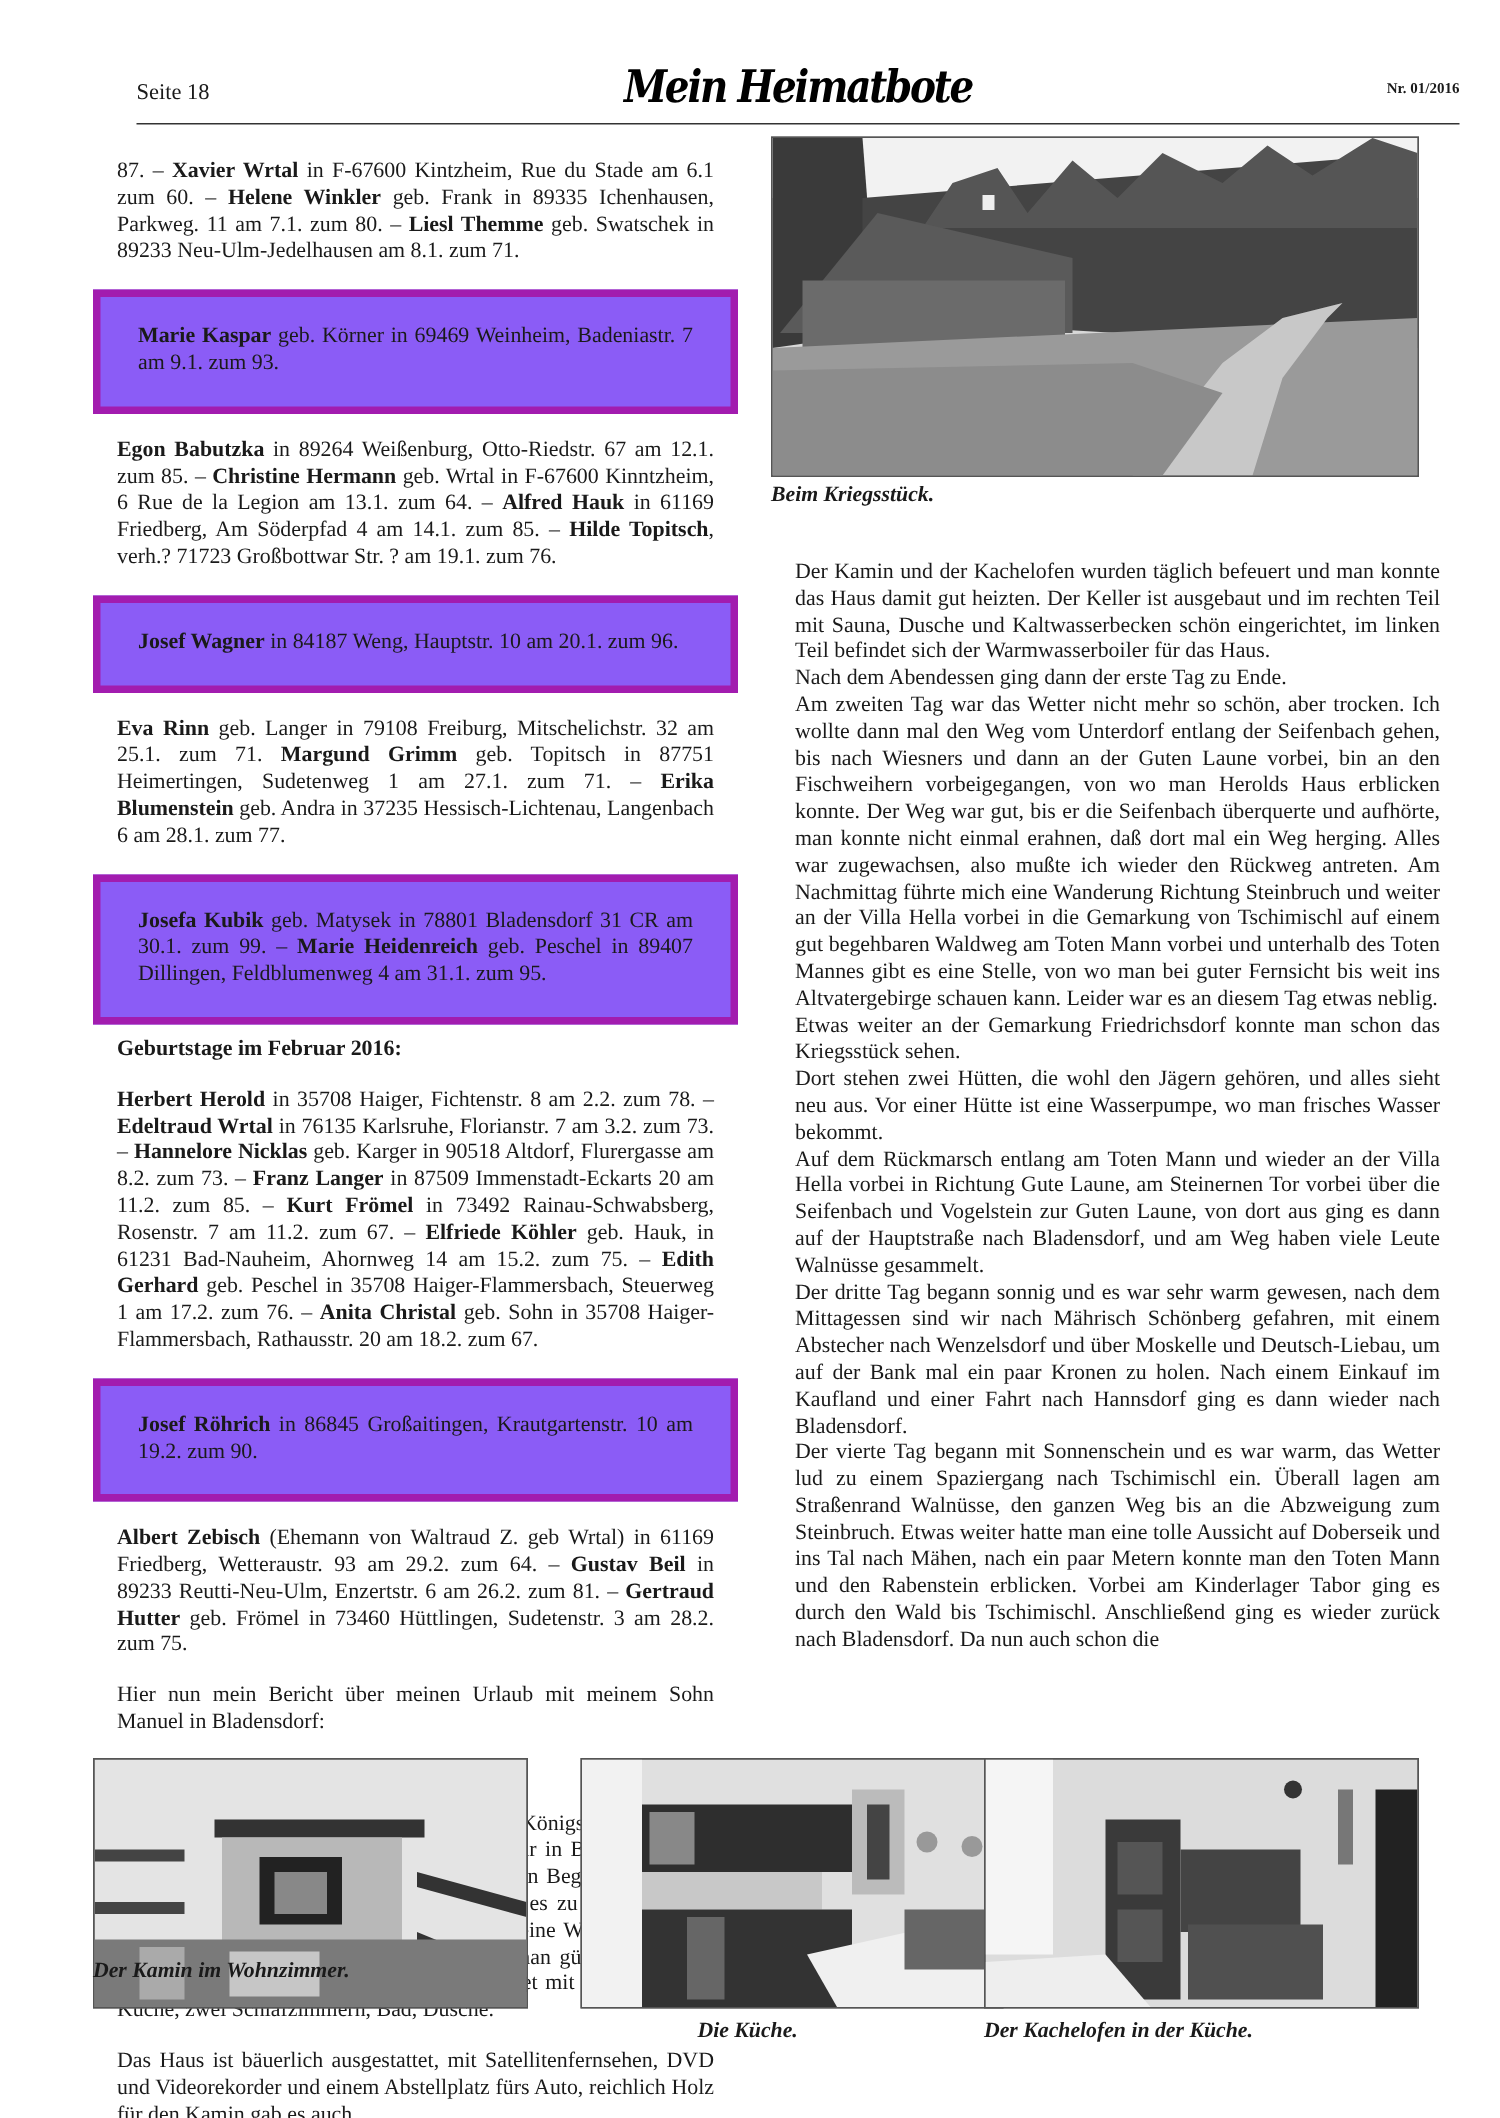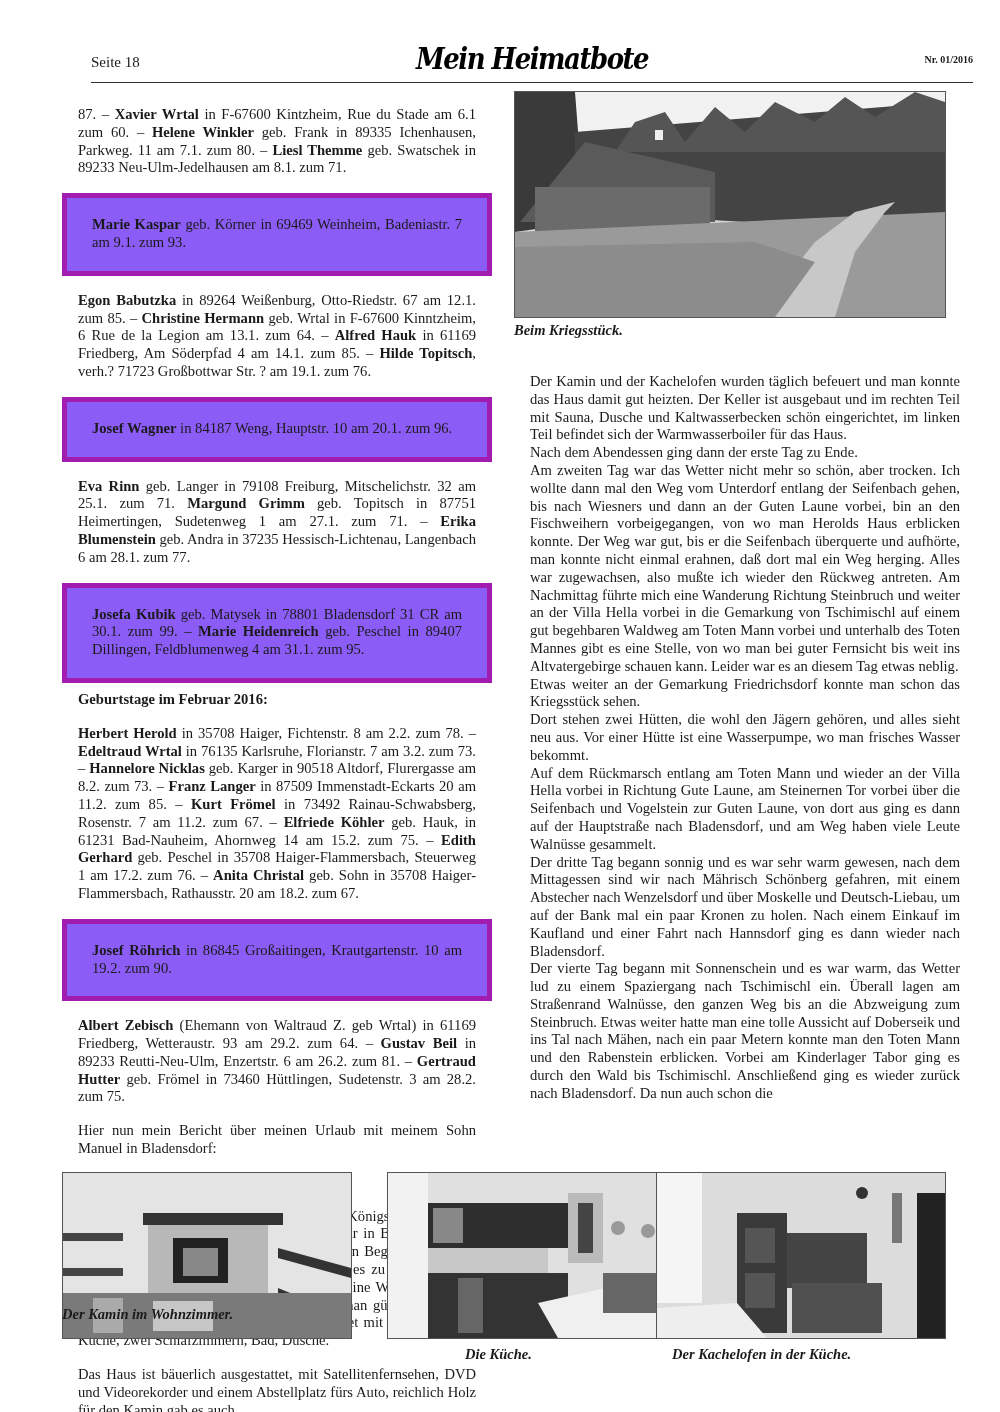--- a/index.html
+++ b/index.html
@@ -129,13 +129,13 @@
     <rect x="80" y="40" width="50" height="120" fill="#3a3a3a"></rect>
     <rect x="130" y="60" width="80" height="55" fill="#444"></rect>
     <rect x="135" y="110" width="90" height="50" fill="#505050"></rect>
     <rect x="88" y="55" width="30" height="35" fill="#555"></rect>
     <rect x="88" y="100" width="30" height="35" fill="#555"></rect>
     <polygon points="0,135 80,130 110,165 0,165" fill="#eee"></polygon>
     <rect x="235" y="20" width="10" height="50" fill="#777"></rect>
     <circle cx="205" cy="20" r="6" fill="#333"></circle>
   </svg>
 </div>
-<div class="caption" style="left:656px; top:1346px;margin-left:16px;">Der Kachelofen in der Küche.</div>
+<div class="caption" style="left:656px; top:1346px;">Der Kachelofen in der Küche.</div>
 
 </body></html>

